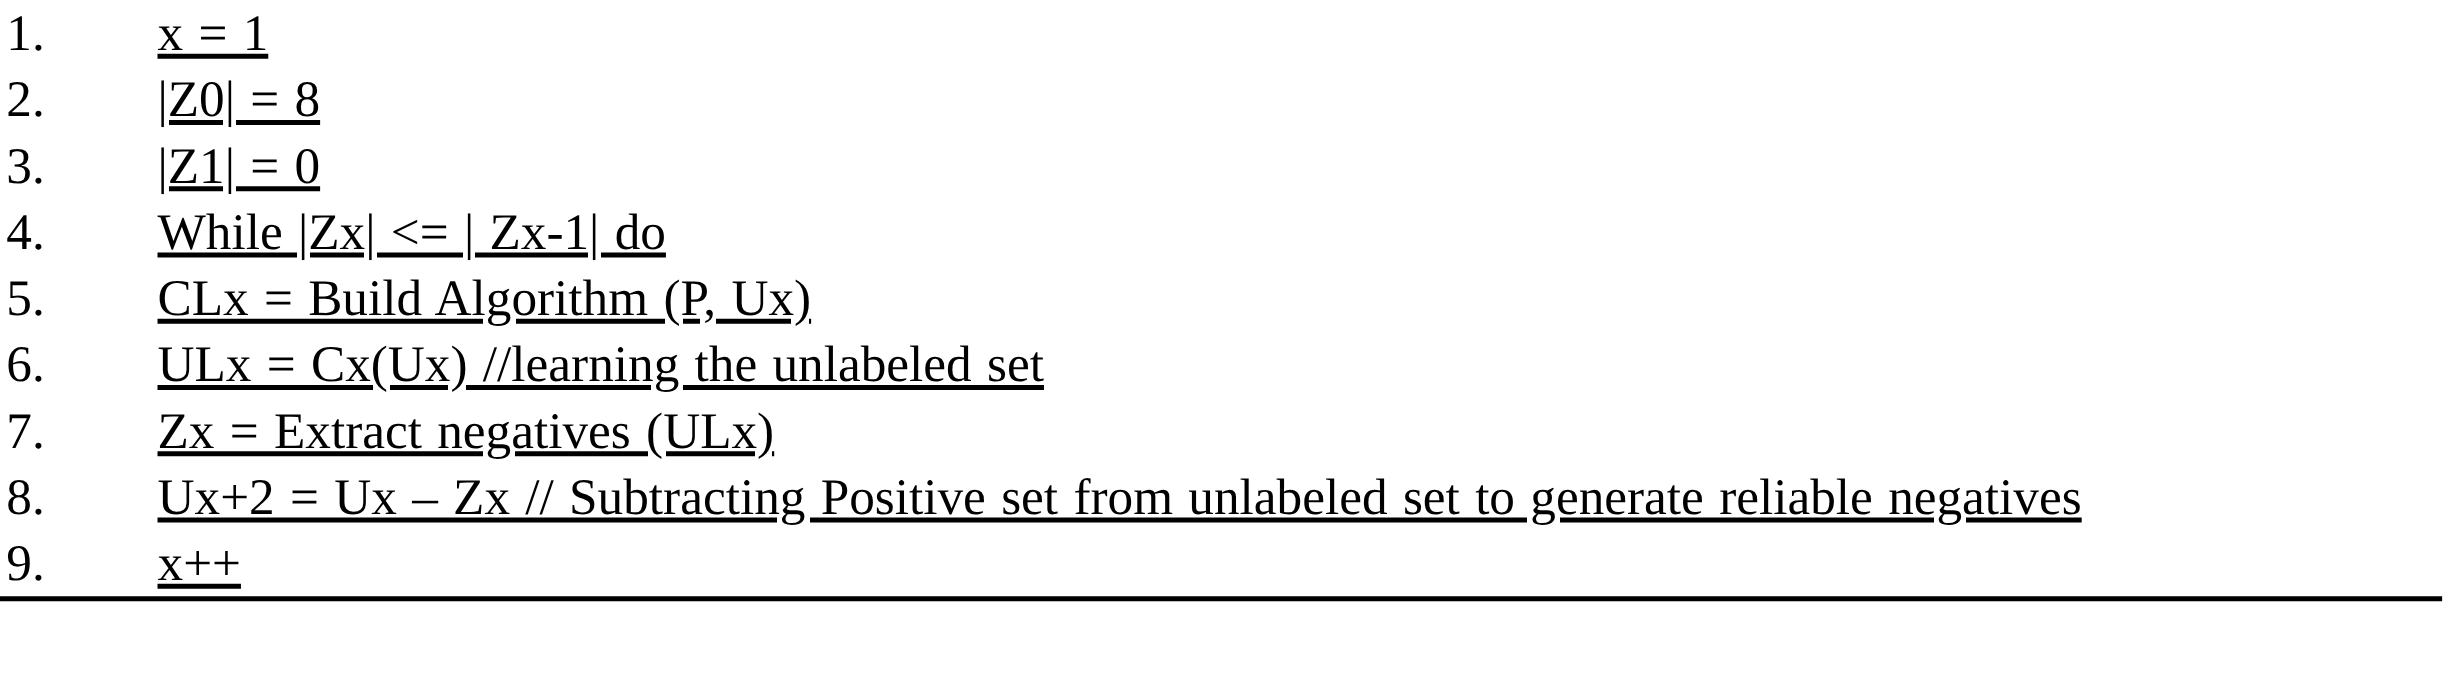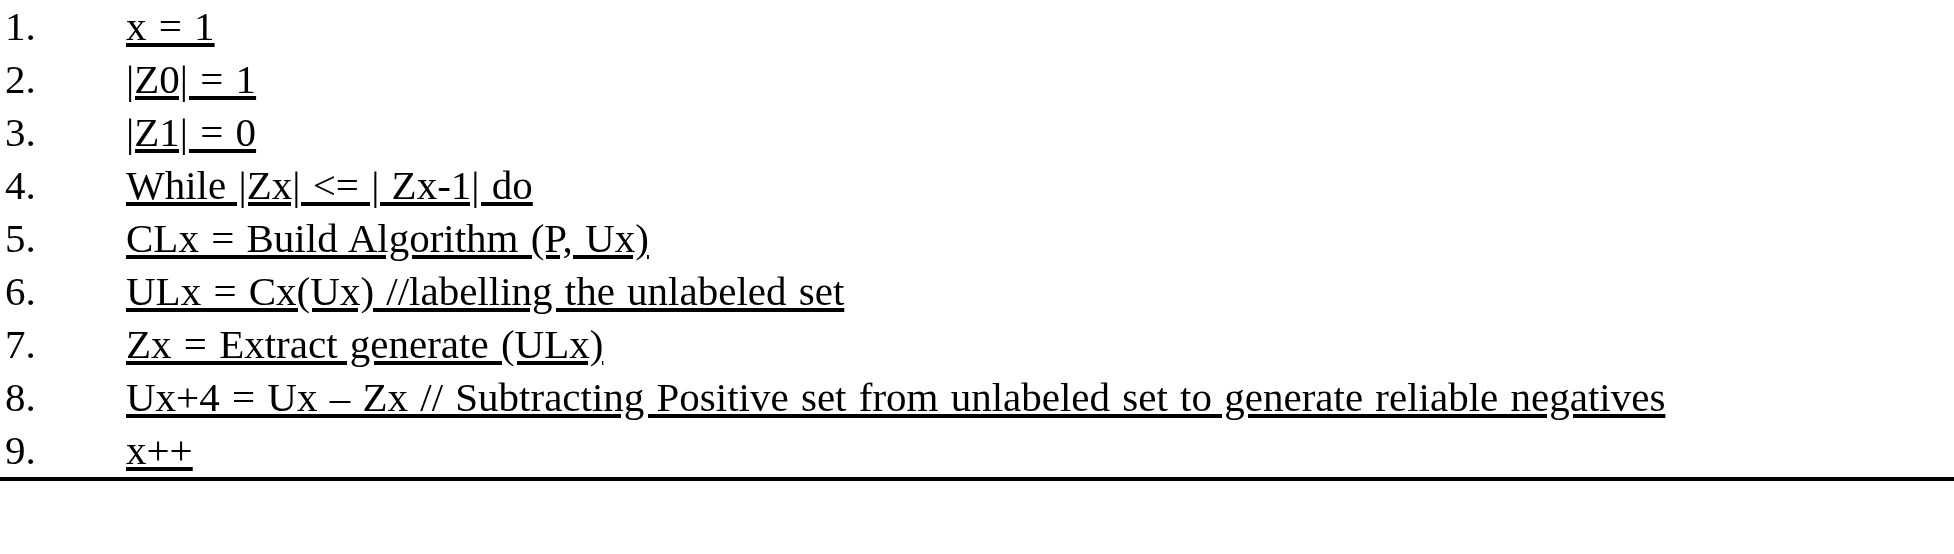--- a/index.html
+++ b/index.html
@@ -70,45 +70,45 @@
   <div class="algo">
 
 
     <div class="algo-body">
       <div class="algo-row">
         <span class="num">1.</span>
         <span class="code">x = 1</span>
       </div>
       <div class="algo-row">
         <span class="num">2.</span>
-        <span class="code">|Z0| = 1</span>
+        <span class="code">|Z0| = 8</span>
       </div>
       <div class="algo-row">
         <span class="num">3.</span>
         <span class="code">|Z1| = 0</span>
       </div>
       <div class="algo-row">
         <span class="num">4.</span>
         <span class="code">While |Zx| &lt;= | Zx-1| do</span>
       </div>
       <div class="algo-row">
         <span class="num">5.</span>
         <span class="code">CLx = Build Algorithm (P, Ux)</span>
       </div>
       <div class="algo-row">
         <span class="num">6.</span>
-        <span class="code">ULx = Cx(Ux) //labelling the unlabeled set</span>
+        <span class="code">ULx = Cx(Ux) //learning the unlabeled set</span>
       </div>
       <div class="algo-row">
         <span class="num">7.</span>
-        <span class="code">Zx = Extract generate (ULx)</span>
+        <span class="code">Zx = Extract negatives (ULx)</span>
       </div>
       <div class="algo-row">
         <span class="num">8.</span>
-        <span class="code">Ux+4 = Ux – Zx // Subtracting Positive set from unlabeled set to generate reliable negatives</span>
+        <span class="code">Ux+2 = Ux – Zx // Subtracting Positive set from unlabeled set to generate reliable negatives</span>
       </div>
       <div class="algo-row">
         <span class="num">9.</span>
         <span class="code">x++</span>
       </div>
     </div>
 
     <div class="algo-bottom-rule"></div>
   </div>
 </div>

